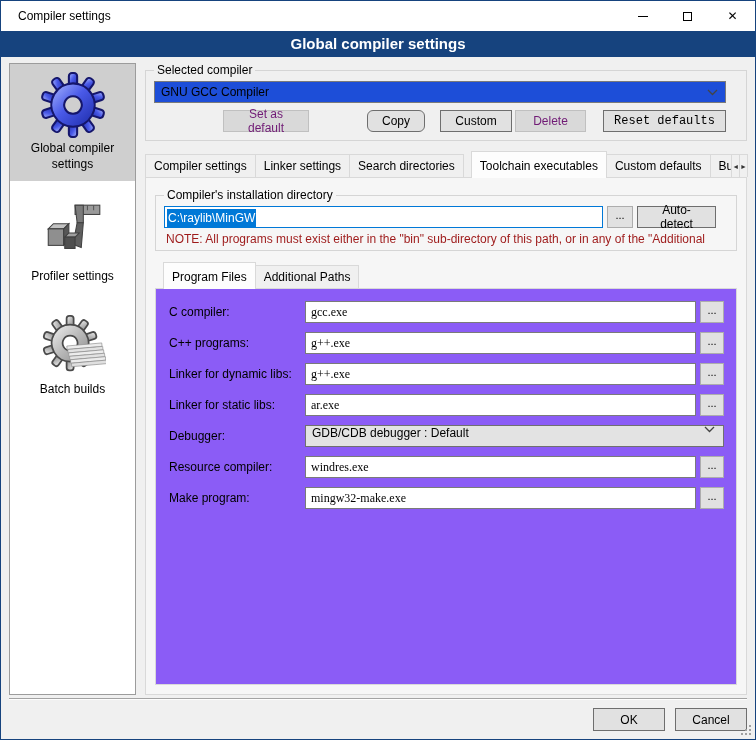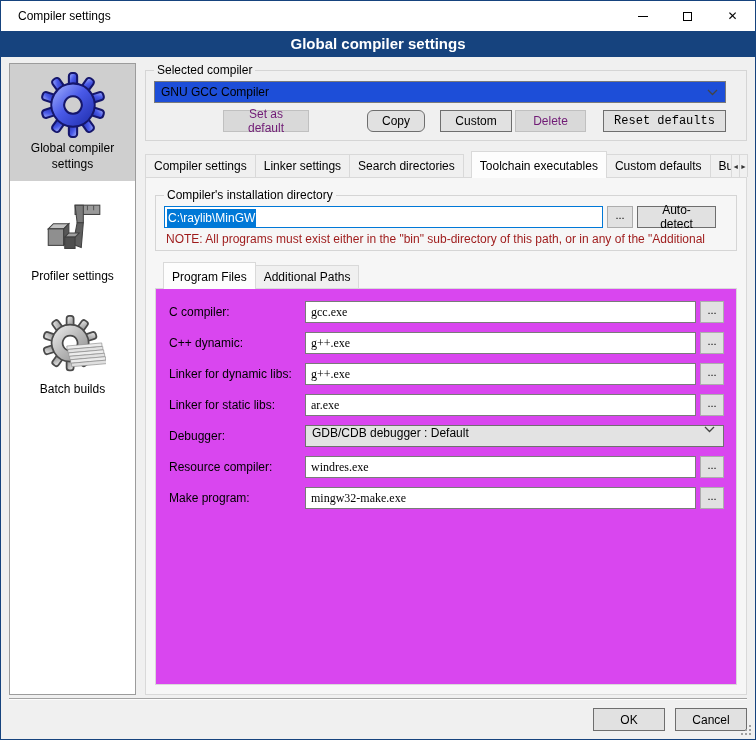--- a/index.html
+++ b/index.html
@@ -59,21 +59,21 @@
   
   .install-group{background:transparent;padding-bottom:3px;}
   .path-row{display:flex;align-items:center;gap:4px;}
   .path-input{flex:1;height:22px;background:#fff;border:1px solid #0078d7;display:flex;align-items:flex-end;padding-left:2px;font-size:12px;overflow:hidden;}
   .path-sel{background:#0078d7;color:#fff;padding:2px 1px;white-space:pre;}
   .mini-btn{width:26px;height:22px;background:#e1e1e1;border:1px solid #adadad;font-size:11px;line-height:1;display:inline-flex;align-items:center;justify-content:center;padding:0 0 4px 0;color:#000;}
   .autodetect-btn{width:79px;height:22px;}
   .note-text{font-size:12px;color:#9e1a1a;margin:4px 0 1px 2px;white-space:nowrap;overflow:hidden;}
 
   .subtabstrip{margin-top:11px;}
-  .inner-page{background:#d946ef;border:1px solid #d9d9d9;flex:1;padding:12px 12px 12px 13px;min-height:0;}
+  .inner-page{background:#8b5cf6;border:1px solid #d9d9d9;flex:1;padding:12px 12px 12px 13px;min-height:0;}
 
   .field-row{display:grid;grid-template-columns:136px 1fr 28px;align-items:center;margin-bottom:9px;}
   .field-label{font-size:12px;color:#000;grid-column:1;}
   .field-input{grid-column:2;height:22px;border:1px solid #7a7a7a;background:#fff;font-size:12px;padding:0 5px;font-family:Liberation Serif, serif;width:100%;}
   .field-browse{grid-column:3;justify-self:end;width:24px;height:22px;}
   .select-box{grid-column:2/4;height:22px;background:#e3e3e3;border:1px solid #707070;display:flex;align-items:flex-start;padding:0 8px 0 6px;font-size:12px;}
   .select-box .cb-text{flex:1;}
 
   
   .footer{flex:0 0 auto;padding:0 0 0 0;height:44px;}
@@ -246,21 +246,21 @@
 
           <div class="inner-page">
 
             <div class="field-row">
               <span class="field-label">C compiler:</span>
               <input class="field-input" type="text" value="gcc.exe" style="">
               <button class="btn mini-btn field-browse">...</button>
             </div>
 
             <div class="field-row">
-              <span class="field-label">C++ dynamic:</span>
+              <span class="field-label">C++ programs:</span>
               <input class="field-input" type="text" value="g++.exe" style="">
               <button class="btn mini-btn field-browse">...</button>
             </div>
 
             <div class="field-row">
               <span class="field-label">Linker for dynamic libs:</span>
               <input class="field-input" type="text" value="g++.exe" style="">
               <button class="btn mini-btn field-browse">...</button>
             </div>
 

